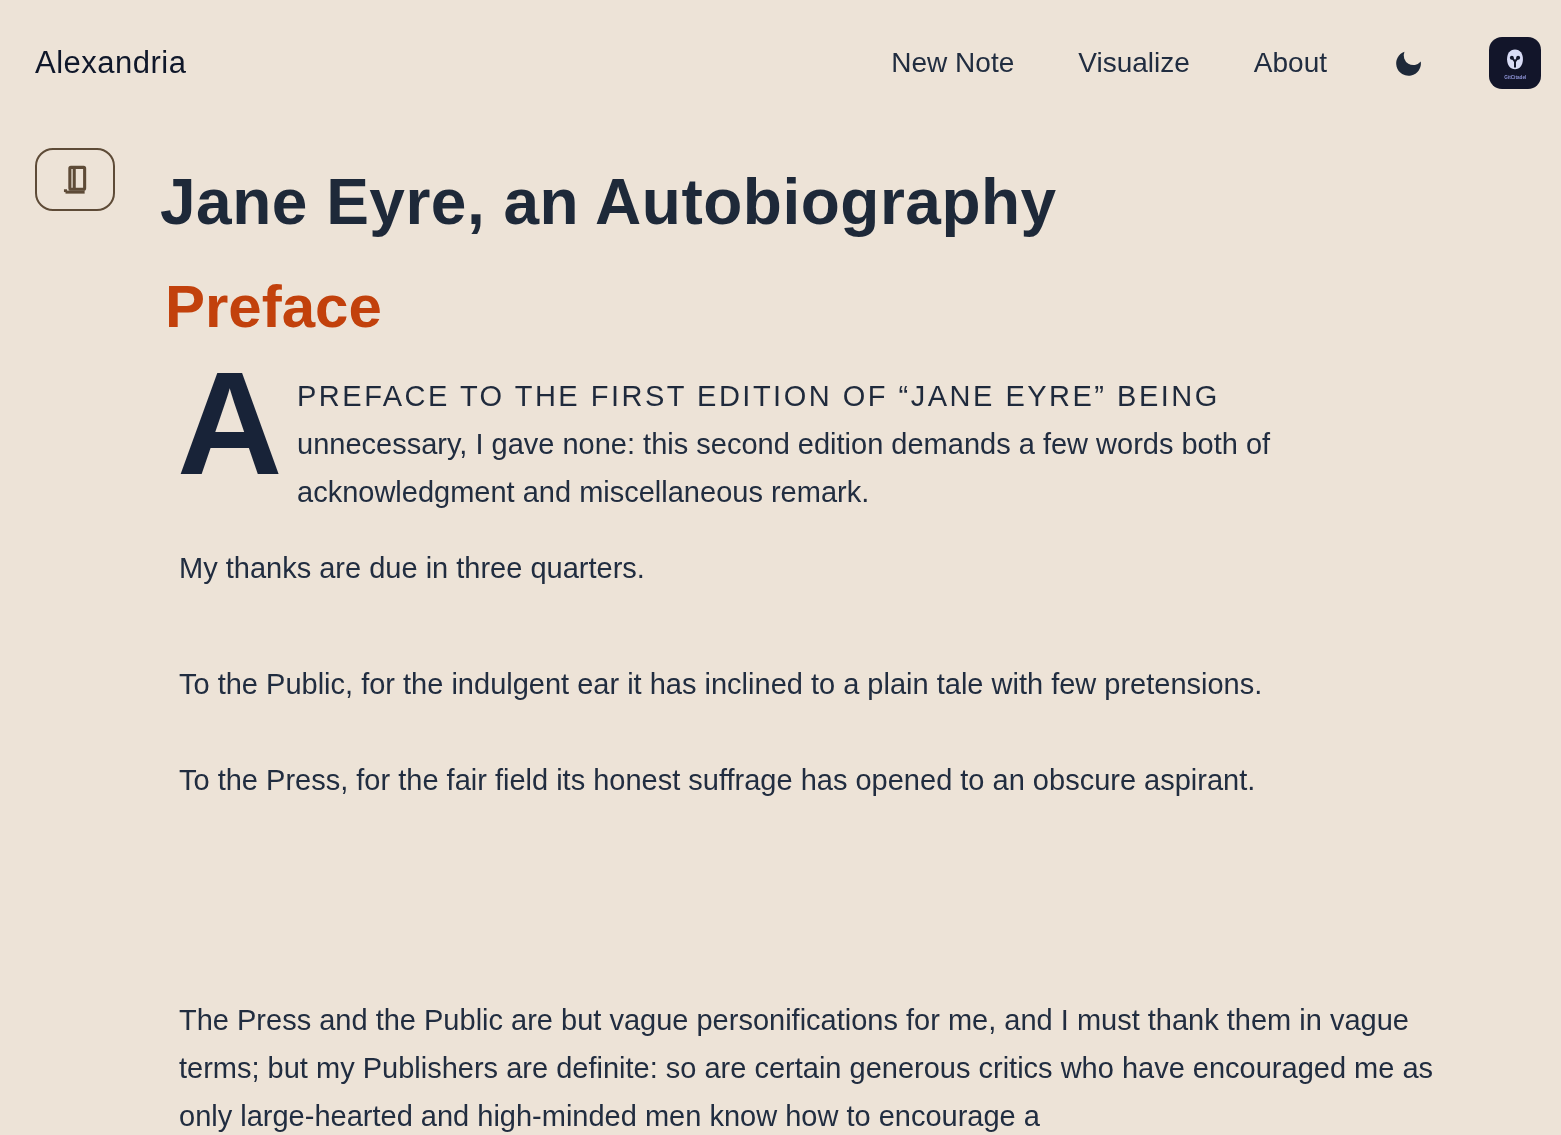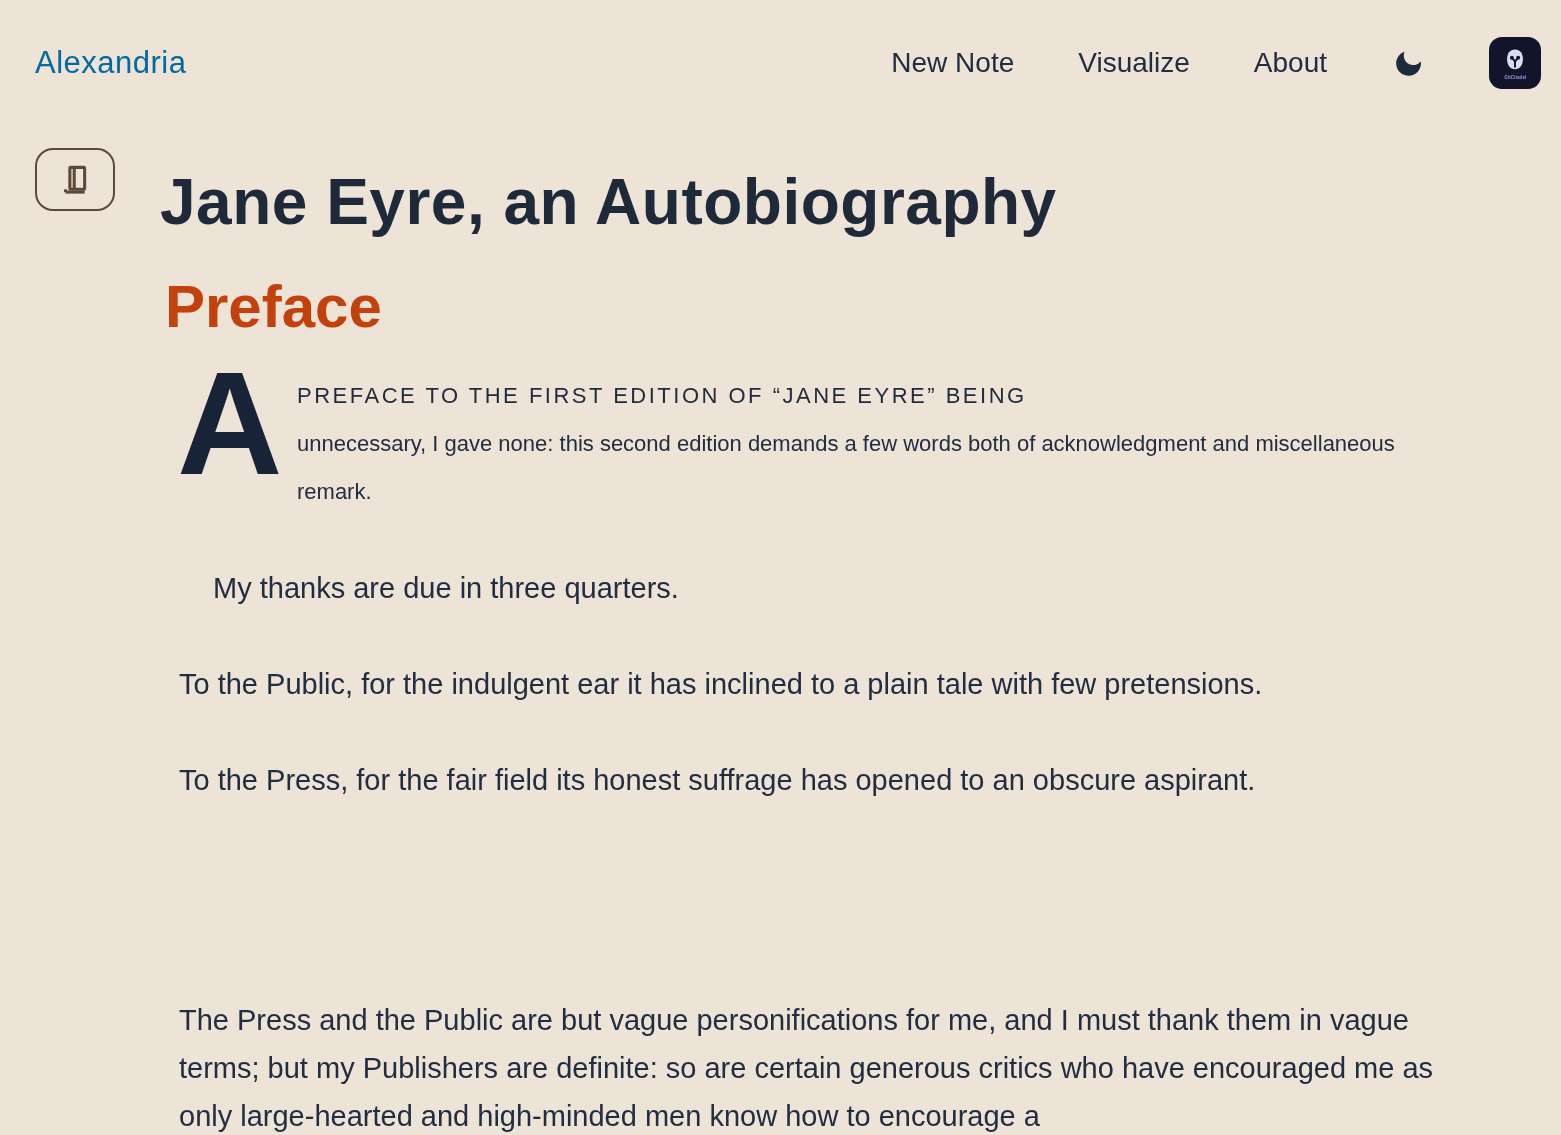--- a/index.html
+++ b/index.html
@@ -13,21 +13,21 @@
   }
   .page { position: absolute; inset: 0; }
 
   
   .header {
     position: absolute; top: 0; left: 0; right: 0; height: 110px;
   }
   .brand {
     position: absolute; left: 35px; top: 44px;
     font-size: 31px; line-height: 38px; letter-spacing: 0.5px;
-    color: #0369a1; cursor: pointer;
+    color: #0f172a; cursor: pointer;
   }
   .nav {
     position: absolute; right: 20px; top: 32px; height: 62px;
     display: flex; align-items: center; gap: 64px; justify-content: flex-end;
   }
   .nav-link {
     font-size: 28px; color: #212D40; cursor: pointer; white-space: nowrap;
   }
   .moon-btn {
     width: 34px; height: 34px; display: flex; align-items: center;
@@ -60,30 +60,30 @@
     font-size: 60px; line-height: 66px; font-weight: bold;
     color: #c2410c;
   }
   .drop-cap {
     position: absolute; left: 177px; top: 351px;
     font-size: 146px; line-height: 146px; font-weight: bold;
     color: #182338;
   }
   .lead {
     position: absolute; left: 297px; top: 372px; width: 1130px;
-    font-size: 22px; line-height: 48px; color: #212D40;
+    font-size: 29px; line-height: 48px; color: #212D40;
   }
   .lead-smallcaps {
     display: block; letter-spacing: 2.5px; color: #1F2A3C;
   }
   .para {
     position: absolute; left: 179px; width: 1260px;
     font-size: 29px; line-height: 48px; color: #212D40;
   }
-  .p0 { top: 564px; margin-left: 34px; }
+  .p0 { top: 544px; }
   .p1 { top: 660px; }
   .p2 { top: 756px; }
   .p3 { top: 852px; }
   .p4 { top: 996px; }
 
   .icon-svg { display: block; }
 </style>
 </head>
 <body style="background: rgb(237, 227, 215);">
 

